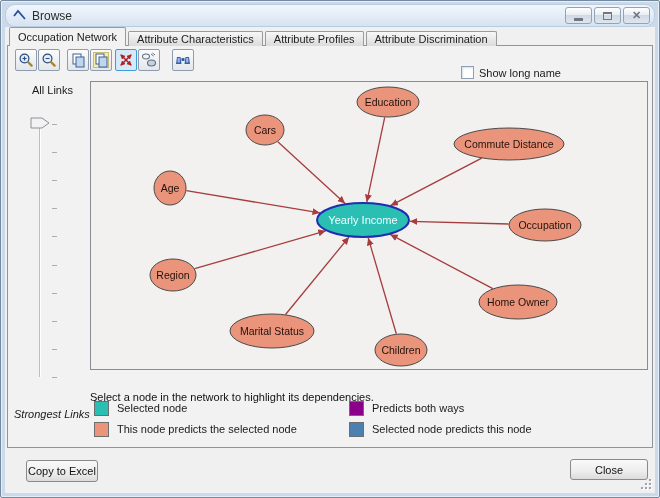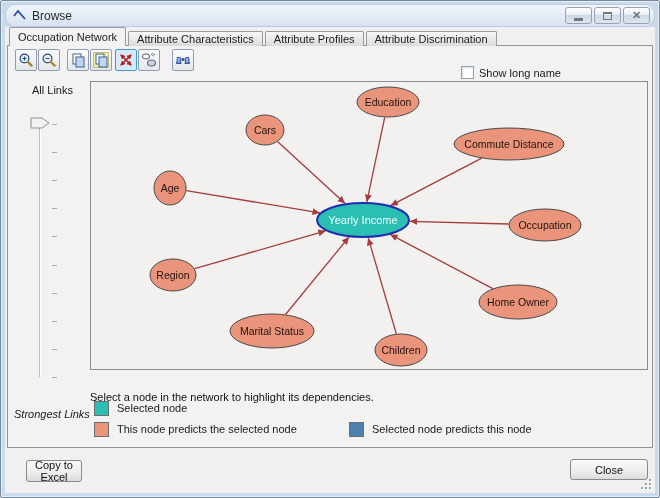--- a/index.html
+++ b/index.html
@@ -68,21 +68,21 @@
   .status-hint { position:absolute; left:82px; top:345px; color:#111; }
   .legend-item { position:absolute; display:flex; align-items:center; }
   .swatch { width:15px; height:15px; border:1px solid #6E6E6E; flex:0 0 auto; }
   .legend-label { margin-left:8px; line-height:15px; white-space:nowrap; }
   .strongest-label { position:absolute; left:6px; top:362px;font-style:italic; }
 
   
   .btn { position:absolute; border:1px solid #8A8A8A; border-radius:3px;
     background:linear-gradient(#F9F9F9,#EDEDED 60%,#DBDBDB); text-align:center;
     display:flex; align-items:center; justify-content:center; color:#111; }
-  .btn-copy { left:21px; top:433px; width:56px; height:22px;text-align:center; }
+  .btn-copy { left:21px; top:433px; width:72px; height:22px;text-align:center; }
   .btn-close { left:565px; top:432px; width:78px; height:21px; }
   .grip { position:absolute; right:2px; bottom:2px; }
 </style>
 </head>
 <body>
 
 <div class="window">
 
   <div class="titlebar">
     <svg class="title-icon" viewBox="0 0 14 14">
@@ -246,20 +246,24 @@
 
       <div class="status-hint">Select a node in the network to highlight its dependencies.</div>
 
       <div class="legend-item" style="left:86px; top:355px">
         <div class="swatch" style="background-color: rgb(43, 191, 180);"></div>
         <span class="legend-label">Selected node</span>
       </div>
       <div class="legend-item" style="left:86px; top:376px">
         <div class="swatch" style="background-color: rgb(233, 148, 123);"></div>
         <span class="legend-label">This node predicts the selected node</span>
+      </div>
+      <div class="legend-item" style="left:341px; top:355px">
+        <div class="swatch" style="background-color: rgb(139, 0, 139);"></div>
+        <span class="legend-label">Predicts both ways</span>
       </div>
       <div class="legend-item" style="left:341px; top:376px">
         <div class="swatch" style="background-color: rgb(76, 128, 176);"></div>
         <span class="legend-label">Selected node predicts this node</span>
       </div>
 
     </div>
 
     <div class="btn btn-copy">Copy to Excel</div>
     <div class="btn btn-close">Close</div>

